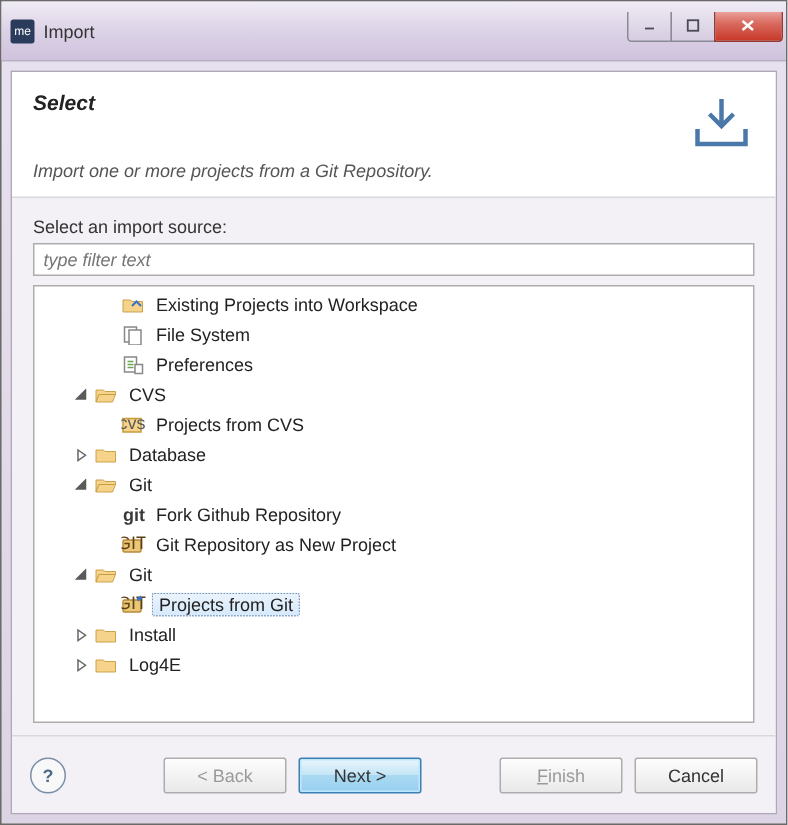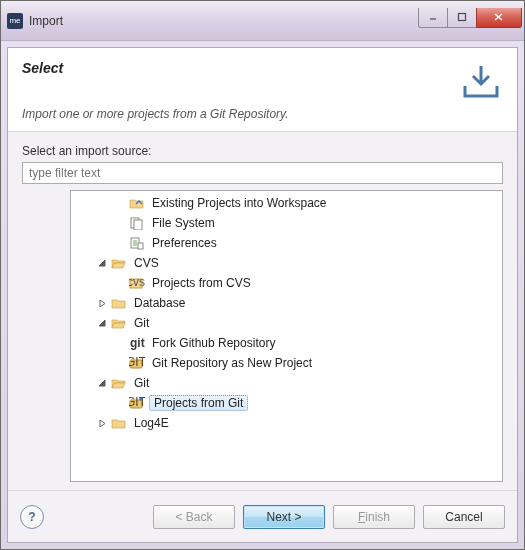--- a/index.html
+++ b/index.html
@@ -71,26 +71,27 @@
     background: #f3f0f6;
     padding: 12px 14px 8px 14px;
     display: flex; flex-direction: column;
     overflow: hidden;
   }
   .filter-label { font-size: 12px; color: #333; margin-bottom: 4px; }
   .filter-input {
     width: 100%; height: 22px;
     border: 1px solid #adadad; background: #fff;
     padding: 2px 6px; color: #888;
+    font-style: italic;
   }
   
   .tree-container {
     flex: 1; margin-top: 6px;
     border: 1px solid #adadad; background: #fff;
-    position: relative; overflow: hidden; margin-left: 48px;
+    position: relative; overflow: hidden;
   }
   .tree-scroll {
     position: absolute; inset: 0;
     overflow-y: scroll;
     padding: 2px 0;
   }
   .tree-scroll::-webkit-scrollbar { width: 17px; }
   .tree-scroll::-webkit-scrollbar-track { background: #f0f0f0; border-left: 1px solid #dedede;}
   .tree-scroll::-webkit-scrollbar-thumb { background: #cdcdcd; border: 1px solid #a8a8a8; border-radius: 2px;}
   .tree-scroll::-webkit-scrollbar-button { height: 17px; background:#f0f0f0; border:1px solid #b8b8b8; }
@@ -130,21 +131,21 @@
     display:flex; align-items:center; justify-content:center;
     font-weight: bold; background:#f8f8f8; cursor: pointer;
   }
   .spacer { flex: 1; }
   .dlg-btn {
     min-width: 82px; height: 24px;
     border: 1px solid #adadad; background: linear-gradient(to bottom,#fdfdfd,#e9e9e9);
     color: #333; border-radius: 2px;
     cursor: pointer;
   }
-  .dlg-btn.disabled { color: #9a9a9a; cursor: default; }
+  .dlg-btn.disabled { color: #9a9a9a; cursor: default; margin-left: 44px; }
   .dlg-btn.primary {
     border: 1px solid #3c7fb1;
     background: linear-gradient(to bottom,#eaf6fd 0%, #c4e5f6 48%, #a9d9f2 50%, #98d1ef 100%);
     box-shadow: inset 0 0 0 1px #bee6fd;
   }
   .dlg-btn .u { text-decoration: underline; }
   
   
   .folder-open { fill:#f6d38a; stroke:#c79a3e; stroke-width:0.6;}
   .folder-closed { fill:#f6d38a; stroke:#c79a3e; stroke-width:0.6;}
@@ -333,20 +334,34 @@
               <span class="indent"></span>
               <span class="expander "></span>
               <span class="node-icon">
                 <svg width="16" height="14">
                   <rect x="1" y="4" width="12" height="8" rx="1" fill="#e8c878" stroke="#b88a3a"></rect>
                   <text x="7" y="10" font-size="5" text-anchor="middle" fill="#604010">GIT</text>
                   <path d="M10 3 l3 -2 l1 2 l-3 2" fill="#3a72c8"></path>
                 </svg>
               </span>
               <span class="node-label">Projects from Git</span>
+            </div>
+            <div class="tree-row">
+              <span class="indent"></span>
+              <span class="expander ">
+                <svg width="9" height="9">
+                  <path d="M2 1 L7 4.5 L2 8 Z"></path>
+                </svg>
+              </span>
+              <span class="node-icon">
+                <svg width="16" height="14">
+                  <path class="folder-closed" d="M1 4 h5 l1 1 h7 v7 H1 z"></path>
+                </svg>
+              </span>
+              <span class="node-label">Install</span>
             </div>
             <div class="tree-row">
               <span class="indent"></span>
               <span class="expander ">
                 <svg width="9" height="9">
                   <path d="M2 1 L7 4.5 L2 8 Z"></path>
                 </svg>
               </span>
               <span class="node-icon">
                 <svg width="16" height="14">

